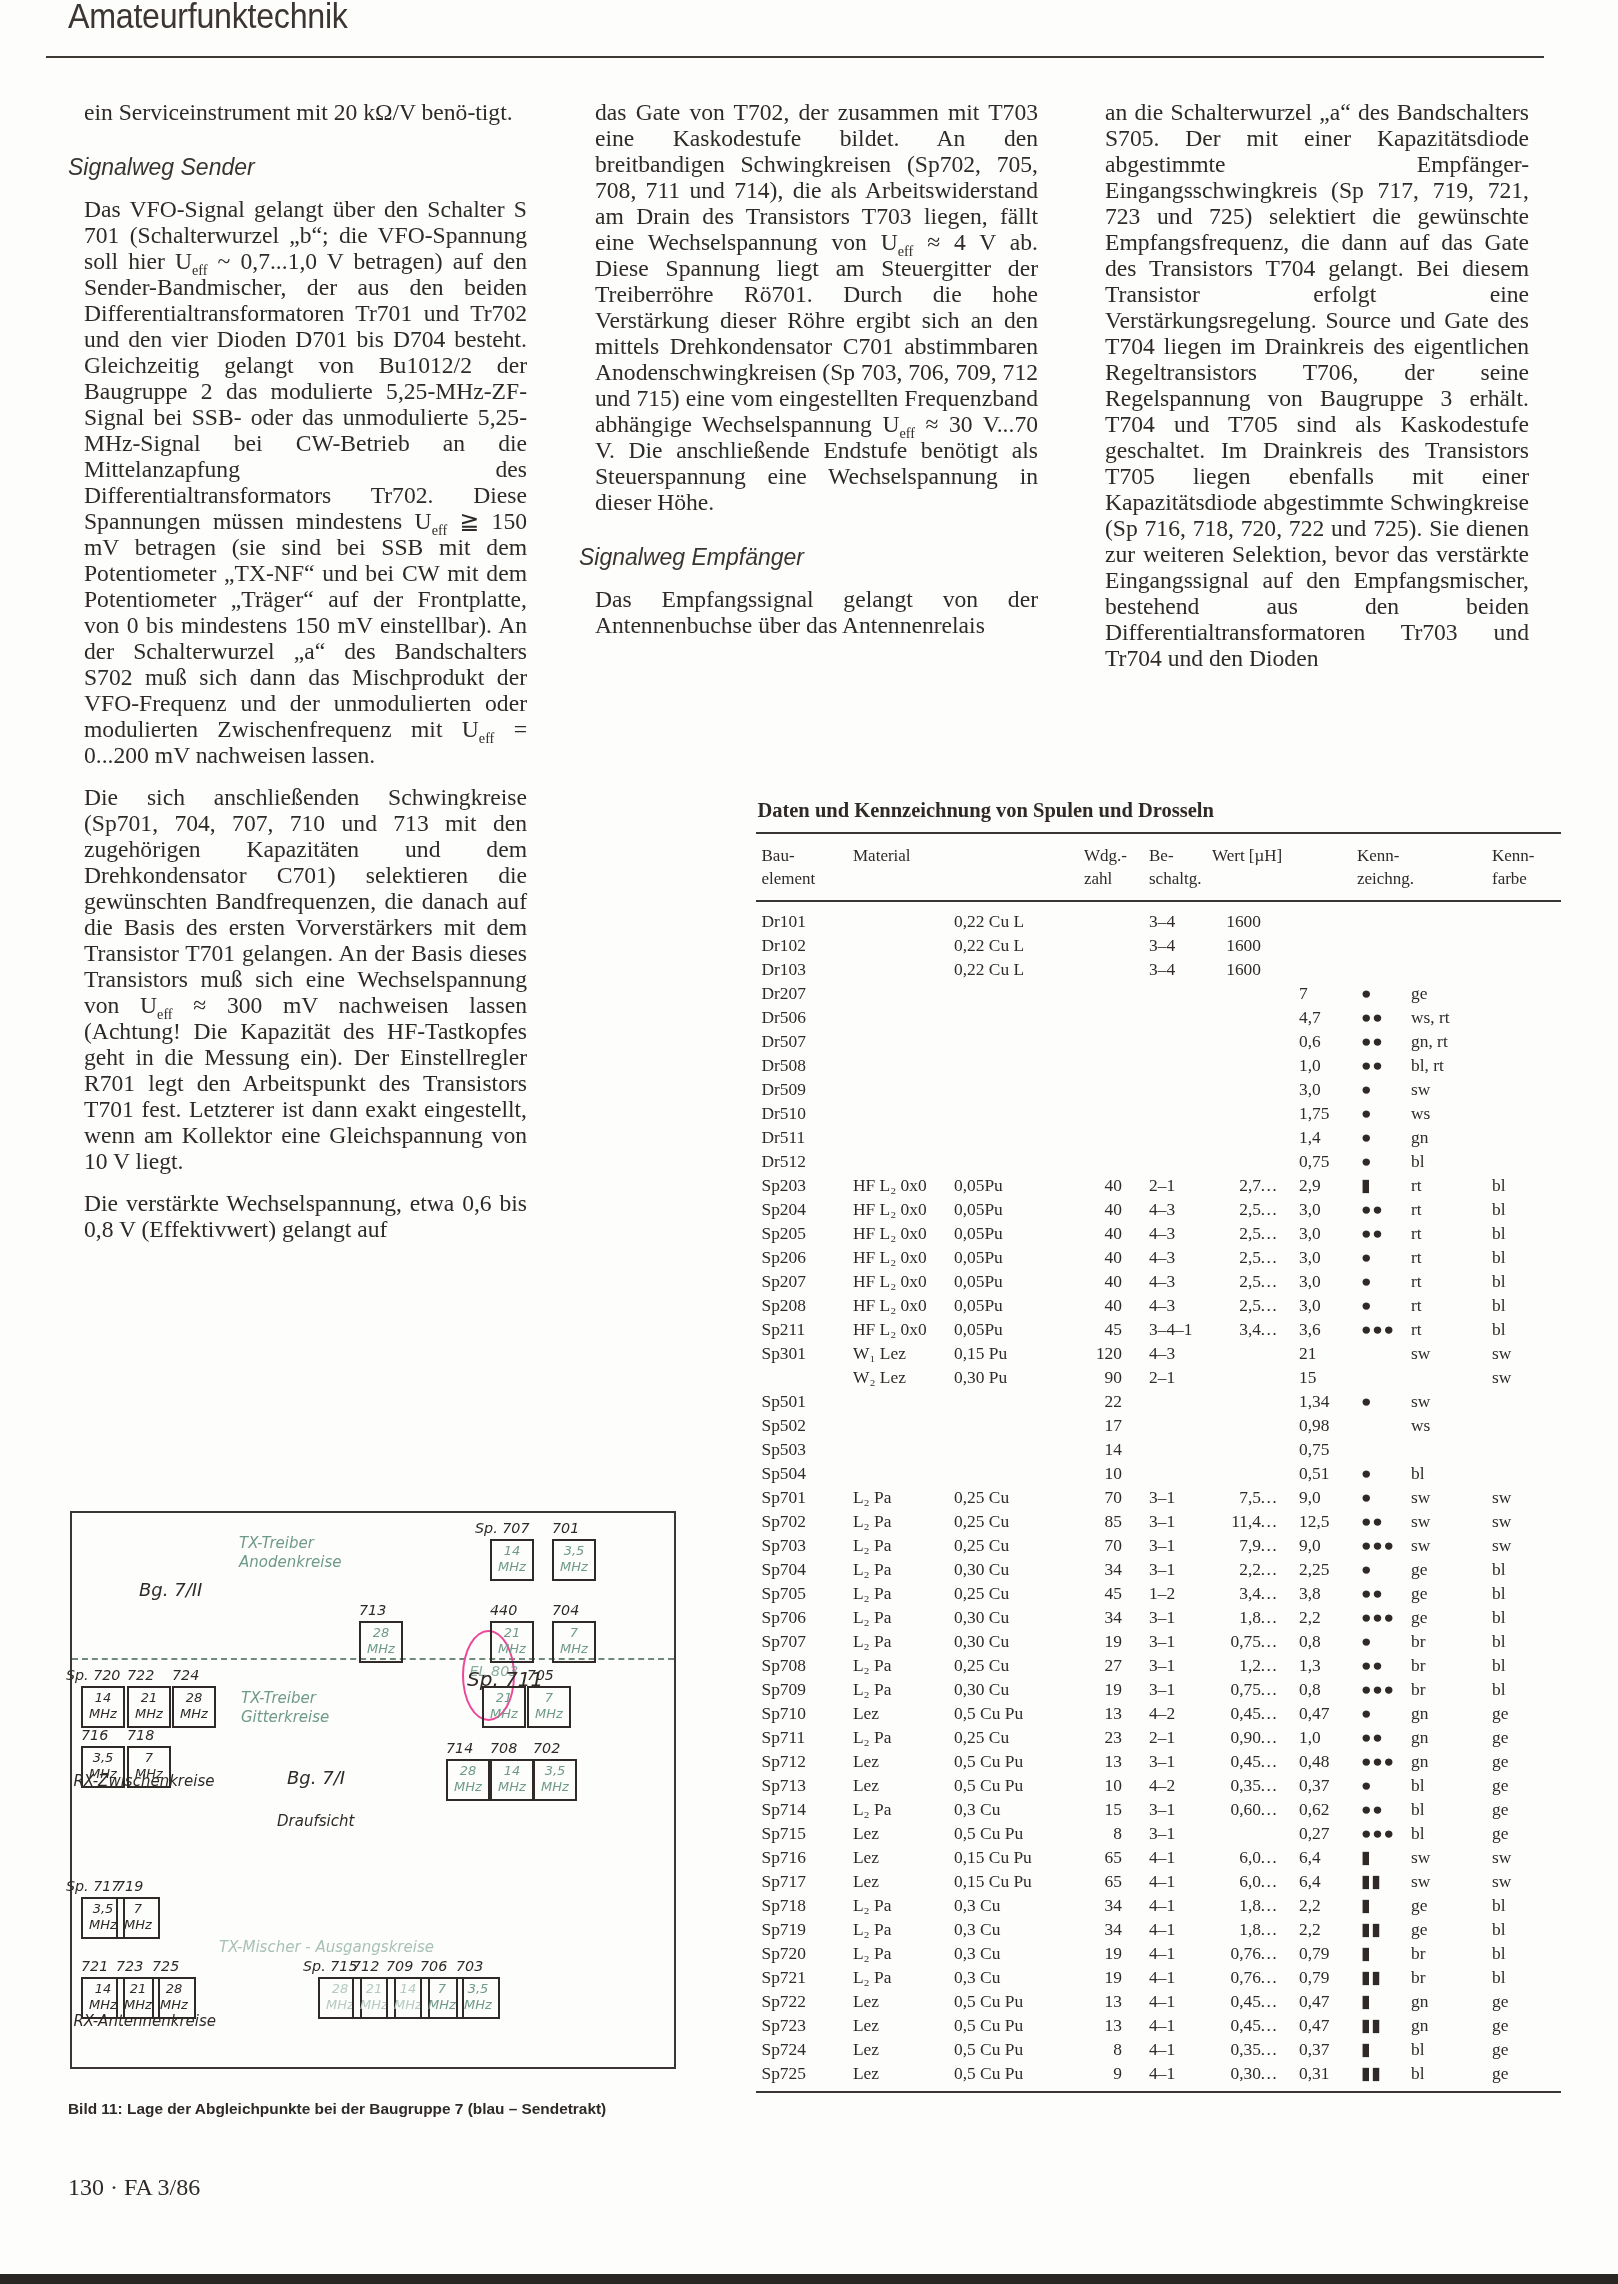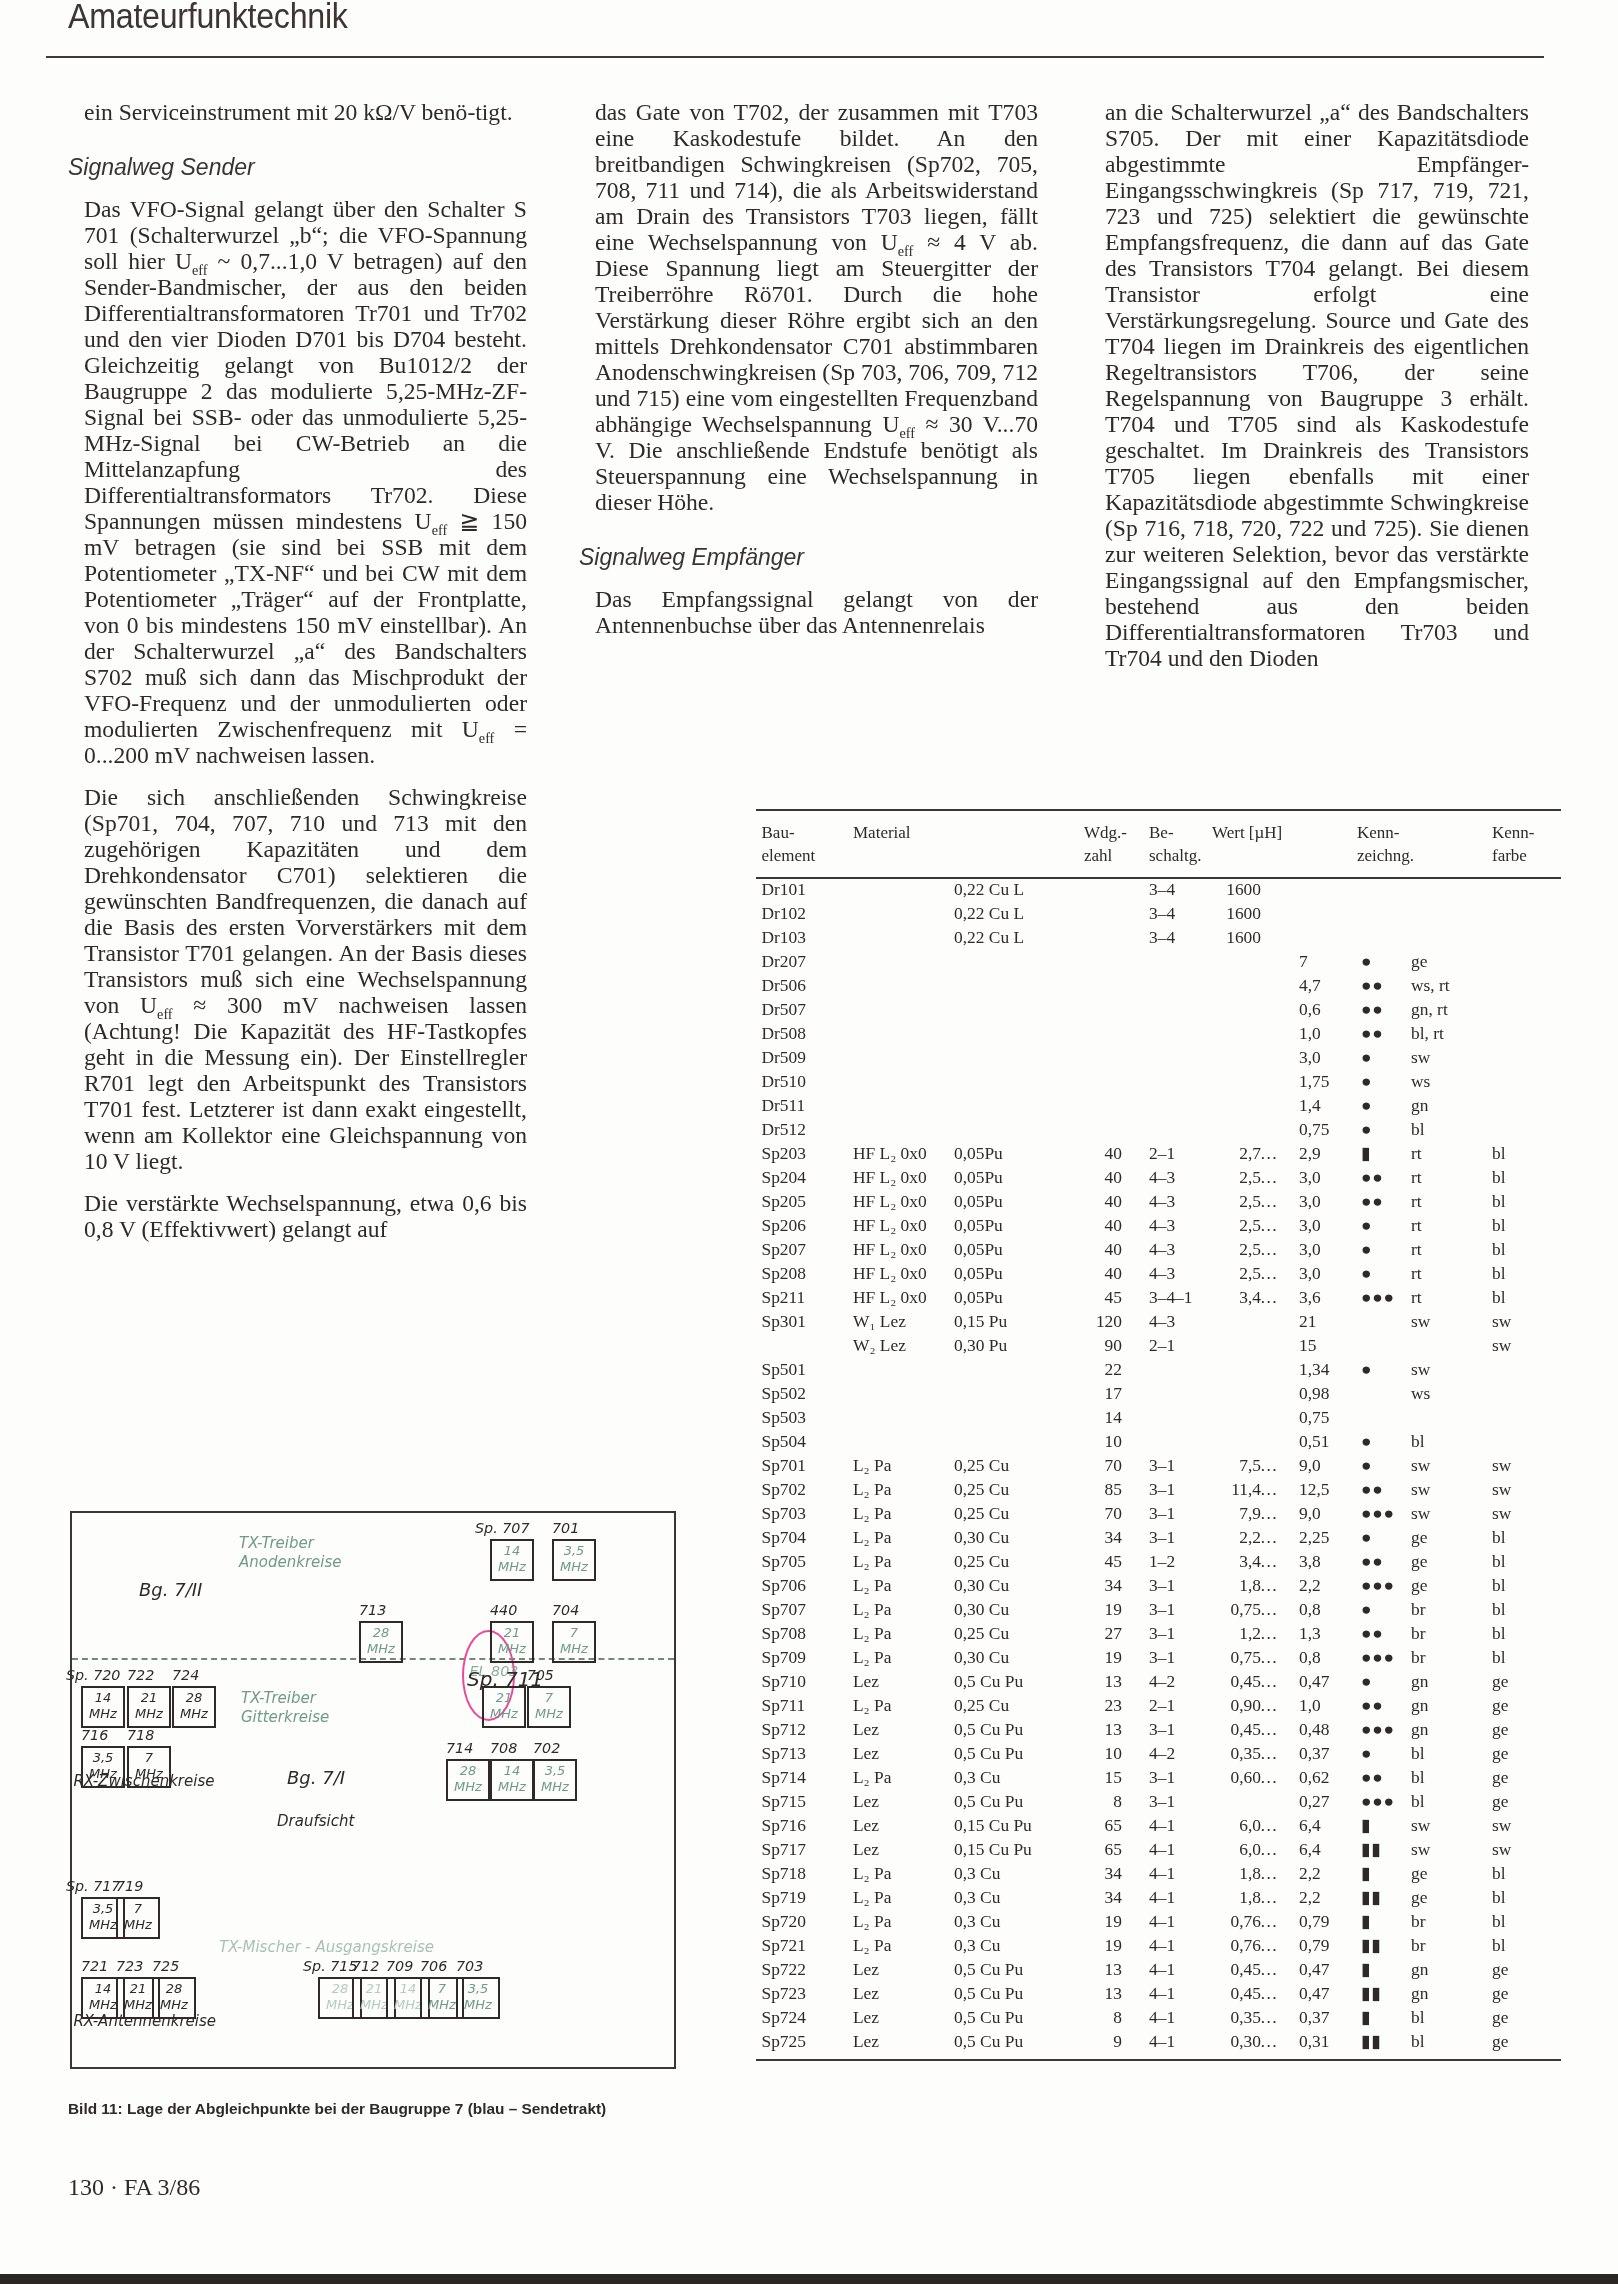--- a/index.html
+++ b/index.html
@@ -19,21 +19,21 @@
   #col3 { left:1089px; top:83px; width:456px; }
 
   
   #table-wrap { left:756px; top:799px; width:805px; font-family:"Liberation Serif",serif; }
   #table-title { font-weight:bold; font-size:20.5px; white-space:nowrap; margin-left:1.4px; }
   .trule { height:2px; background:#3a3633; }
   #trule1 { margin-top:10.2px; }
   #thead { position:relative; height:66px; font-size:17px; line-height:23px; }
   #thead div { position:absolute; top:9.6px; }
   #trule2 { }
-  #tbody { margin-top:0; font-size:17.4px; }
+  #tbody { margin-top:9px; font-size:17.4px; }
   .tr { position:relative; height:24px; white-space:nowrap; }
   .tr span { position:absolute; top:0; }
   .c-bau { left:5.5px; }
   .c-mat1 { left:97px; }
   .c-mat2 { left:198px; }
   .c-wdg { left:328px; width:38px; text-align:right; }
   .c-be { left:393px; }
   .c-w1 { left:456px; width:49px; text-align:right; }
   .c-dots { left:504px; }
   .c-w2 { left:543px; }
@@ -79,20 +79,21 @@
   <p><span>das Gate von T702, der zusammen mit T703 eine Kaskodestufe bildet. An den breitbandigen Schwingkreisen (Sp702, 705, 708, 711 und 714), die als Arbeitswiderstand am Drain des Transistors T703 liegen, fällt eine Wechselspannung von U</span><sub>eff</sub><span> ≈ 4 V ab. Diese Spannung liegt am Steuergitter der Treiberröhre Rö701. Durch die hohe Verstärkung dieser Röhre ergibt sich an den mittels Drehkondensator C701 abstimmbaren Anodenschwingkreisen (Sp 703, 706, 709, 712 und 715) eine vom eingestellten Frequenzband abhängige Wechselspannung U</span><sub>eff</sub><span> ≈ 30 V...70 V. Die anschließende Endstufe benötigt als Steuerspannung eine Wechselspannung in dieser Höhe.</span></p>
   <div class="h">Signalweg Empfänger</div>
   <p>Das Empfangssignal gelangt von der Antennenbuchse über das Antennenrelais</p>
 </div>
 
 <div id="col3" class="col">
   <p>an die Schalterwurzel „a“ des Bandschalters S705. Der mit einer Kapazitätsdiode abgestimmte Empfänger-Eingangsschwingkreis (Sp 717, 719, 721, 723 und 725) selektiert die gewünschte Empfangsfrequenz, die dann auf das Gate des Transistors T704 gelangt. Bei diesem Transistor erfolgt eine Verstärkungsregelung. Source und Gate des T704 liegen im Drainkreis des eigentlichen Regeltransistors T706, der seine Regelspannung von Baugruppe 3 erhält. T704 und T705 sind als Kaskodestufe geschaltet. Im Drainkreis des Transistors T705 liegen ebenfalls mit einer Kapazitätsdiode abgestimmte Schwingkreise (Sp 716, 718, 720, 722 und 725). Sie dienen zur weiteren Selektion, bevor das verstärkte Eingangssignal auf den Empfangsmischer, bestehend aus den beiden Differentialtransformatoren Tr703 und Tr704 und den Dioden</p>
 </div>
 
 <div id="table-wrap" class="abs">
+  <div id="table-title">Daten und Kennzeichnung von Spulen und Drosseln</div>
   <div id="trule1" class="trule"></div>
   <div id="thead">
     <div style="left:5.5px;white-space:pre">Bau-
 element</div>
     <div style="left:97px">Material</div>
     <div style="left:328px;white-space:pre">Wdg.-
 zahl</div>
     <div style="left:393px;white-space:pre">Be-
 schaltg.</div>
     <div style="left:456px">Wert [µH]</div>

